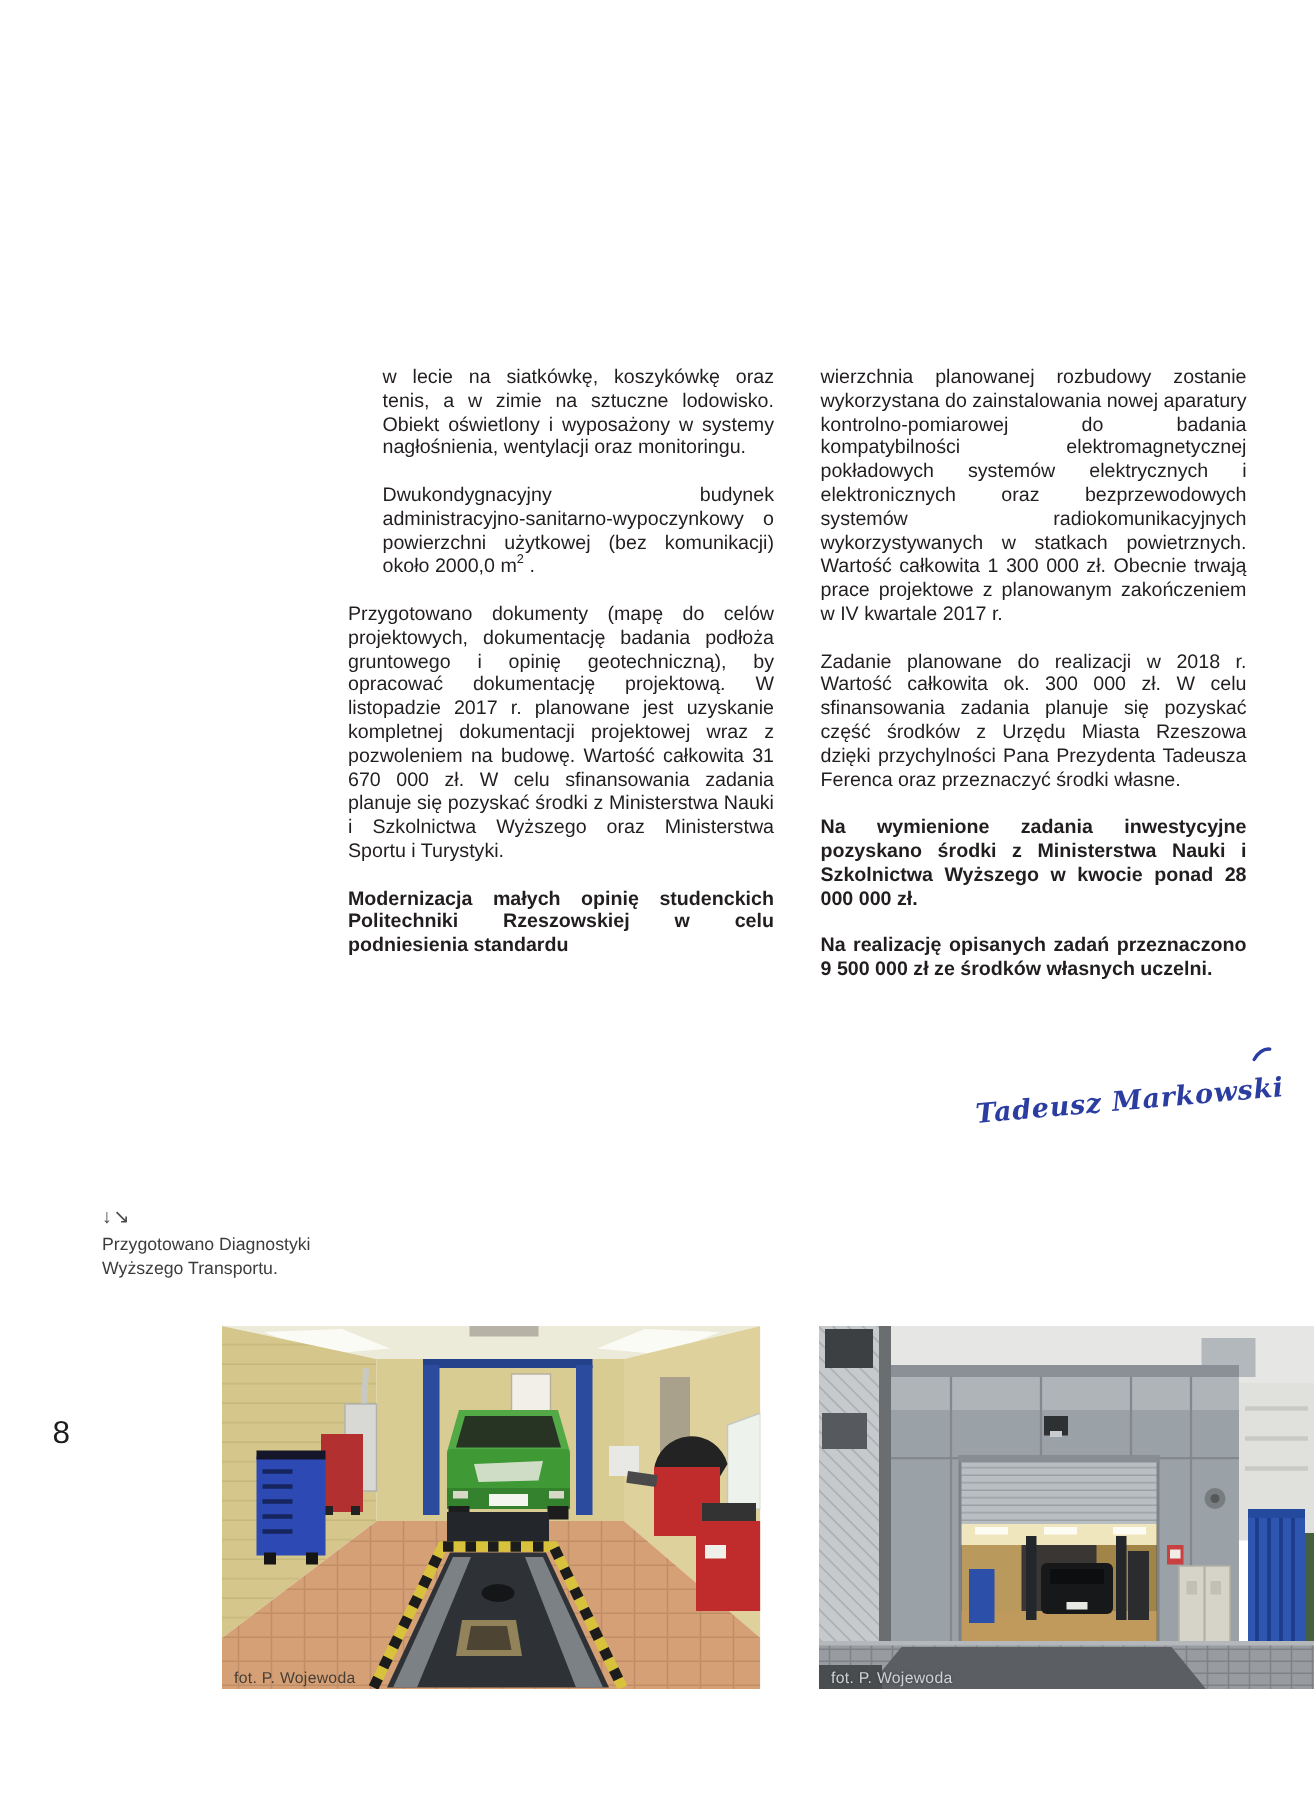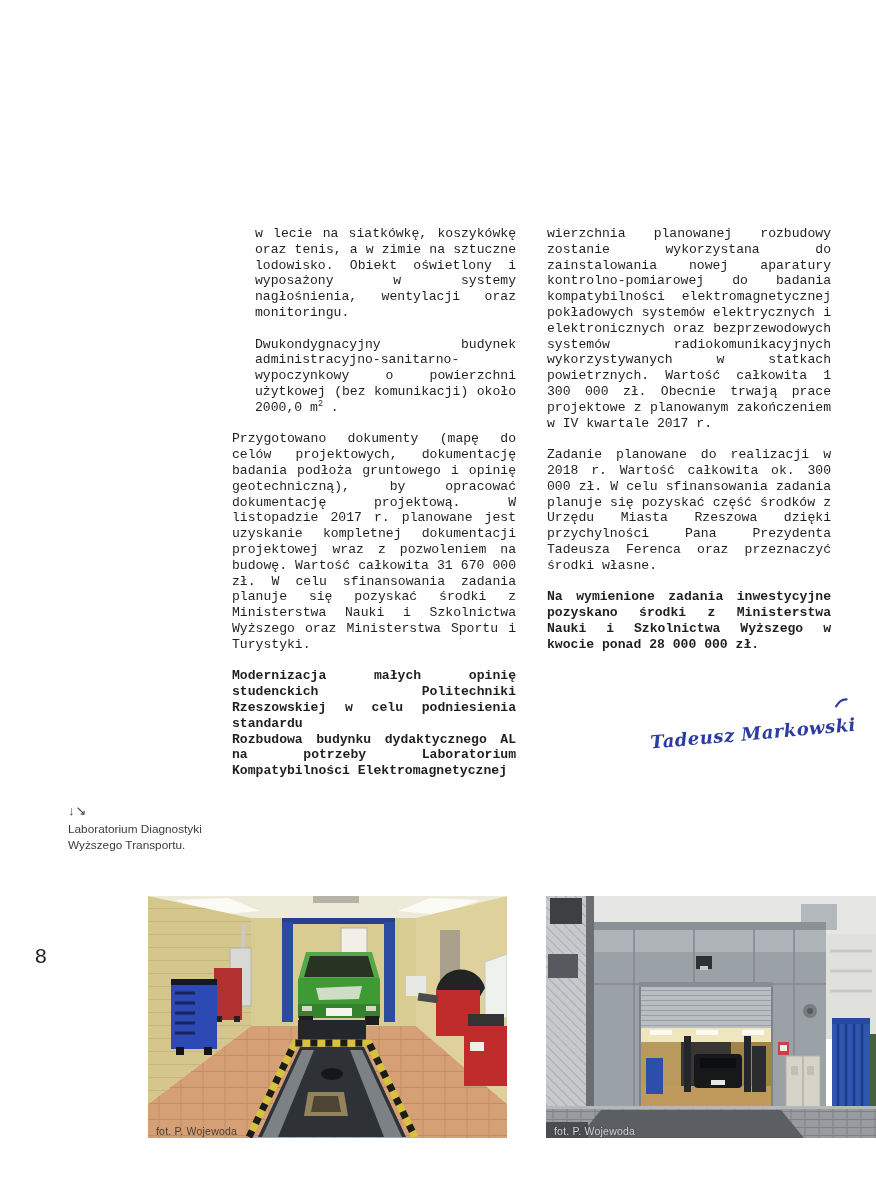--- a/index.html
+++ b/index.html
@@ -1,76 +1,76 @@
 <!DOCTYPE html>
 <html lang="pl"><head>
 <meta charset="utf-8">
 <style>
   html,body{margin:0;padding:0;background:#ffffff;}
   .page{
     position:relative;width:876px;height:1200px;background:#ffffff;overflow:hidden;
     font-family:"Liberation Sans",sans-serif;color:#221e1f;
   }
-  .col{position:absolute;top:226px;width:284px;font-size:13.1px;line-height:15.8px;text-align:justify;font-family:Liberation Mono, monospace;}
+  .col{position:absolute;top:243px;width:284px;font-size:13.1px;line-height:15.8px;text-align:justify;}
   .col-left{left:232px;}
   .col-right{left:547px;}
   .col p{margin:0 0 15.8px 0;}
   .col p.heading{font-weight:bold;margin-bottom:0;}
   .col p.tight{margin-bottom:15.8px;}
   .col p.indent{padding-left:23px;}
   .col p.bold{font-weight:bold;}
   sup{font-size:8.5px;line-height:0;}
   .side-caption{
     position:absolute;left:68px;top:803px;width:150px;
     font-size:11.8px;line-height:16px;color:#3c3c3c;text-align:left;
   }
   .side-caption .arrows{font-size:13px;letter-spacing:1px;display:block;margin-bottom:2px;color:#4a4a4a;}
   .page-number{position:absolute;left:35px;top:944px;font-size:21px;color:#1c1c1c;}
-  .photo{position:absolute;top:884px;height:248px;overflow:hidden;margin-top:12px;}
+  .photo{position:absolute;top:884px;height:248px;overflow:hidden;}
   .photo-1{left:148px;width:359px;}
   .photo-2{left:546px;width:330px;}
   .photo svg{display:block;}
   .photo-credit{
     position:absolute;left:8px;bottom:7px;font-size:10.5px;letter-spacing:.2px;
   }
   .credit-dark{color:#463f36;}
   .credit-light{color:#cfd2d4;text-shadow:0 0 2px rgba(40,40,40,.6);}
   .signature{position:absolute;left:642px;top:698px;width:215px;height:62px;}
 </style>
 </head>
 <body>
 
 <div class="page">
 
   <div class="col col-left">
     <p class="indent">w lecie na siatkówkę, koszykówkę oraz tenis, a w zimie na sztuczne lodowisko. Obiekt oświetlony i wyposażony w systemy nagłośnienia, wentylacji oraz monitoringu.</p>
     <p class="indent"><span>Dwukondygnacyjny budynek administracyjno-sanitarno-wypoczynkowy o powierzchni użytkowej (bez komunikacji) około 2000,0 m</span><sup>2</sup><span> .</span></p>
     <p>Przygotowano dokumenty (mapę do celów projektowych, dokumentację badania podłoża gruntowego i opinię geotechniczną), by opracować dokumentację projektową. W listopadzie 2017 r. planowane jest uzyskanie kompletnej dokumentacji projektowej wraz z pozwoleniem na budowę. Wartość całkowita 31 670 000 zł. W celu sfinansowania zadania planuje się pozyskać środki z Ministerstwa Nauki i Szkolnictwa Wyższego oraz Ministerstwa Sportu i Turystyki.</p>
     <p class="heading">Modernizacja małych opinię studenckich Politechniki Rzeszowskiej w celu podniesienia standardu</p>
-    <p class="heading">Rozbudowa budynku dydaktycznego AL na potrzeby Laboratorium Kompatybilności Elektromagnetycznej</p>
   </div>
 
   <div class="col col-right">
     <p>wierzchnia planowanej rozbudowy zostanie wykorzystana do zainstalowania nowej aparatury kontrolno-pomiarowej do badania kompatybilności elektromagnetycznej pokładowych systemów elektrycznych i elektronicznych oraz bezprzewodowych systemów radiokomunikacyjnych wykorzystywanych w statkach powietrznych. Wartość całkowita 1 300 000 zł. Obecnie trwają prace projektowe z planowanym zakończeniem w IV kwartale 2017 r.</p>
     <p class="tight">Zadanie planowane do realizacji w 2018 r. Wartość całkowita ok. 300 000 zł. W celu sfinansowania zadania planuje się pozyskać część środków z Urzędu Miasta Rzeszowa dzięki przychylności Pana Prezydenta Tadeusza Ferenca oraz przeznaczyć środki własne.</p>
     <p class="bold">Na wymienione zadania inwestycyjne pozyskano środki z Ministerstwa Nauki i Szkolnictwa Wyższego w kwocie ponad 28 000 000 zł.</p>
+    <p class="bold">Na realizację opisanych zadań przeznaczono 9 500 000 zł ze środków własnych uczelni.</p>
   </div>
 
   <div class="signature">
     <svg width="215" height="62" viewBox="0 0 215 62">
       <g transform="rotate(-5 107 34)">
         <text x="8" y="42" font-family="DejaVu Serif, serif" font-style="italic" font-weight="bold" font-size="18" fill="#2b3da0" letter-spacing="0.5">Tadeusz Markowski</text>
         <path d="M196,16 q5,-7 11,-6" stroke="#2b3da0" stroke-width="2.2" fill="none" stroke-linecap="round"></path>
       </g>
     </svg>
   </div>
 
   <div class="side-caption">
     <span class="arrows">↓↘</span>
-    <span>Laboratorium Diagnostyki</span><br>
+    <span>Przygotowano Diagnostyki</span><br>
     <span>Wyższego Transportu.</span>
   </div>
 
   <div class="page-number">8</div>
 
   <div class="photo photo-1">
     <svg width="359" height="242" viewBox="0 0 359 242">
       <defs>
         <pattern id="p1-tiles" width="22" height="16" patternUnits="userSpaceOnUse">
           <rect width="22" height="16" fill="#d6a077"></rect>

